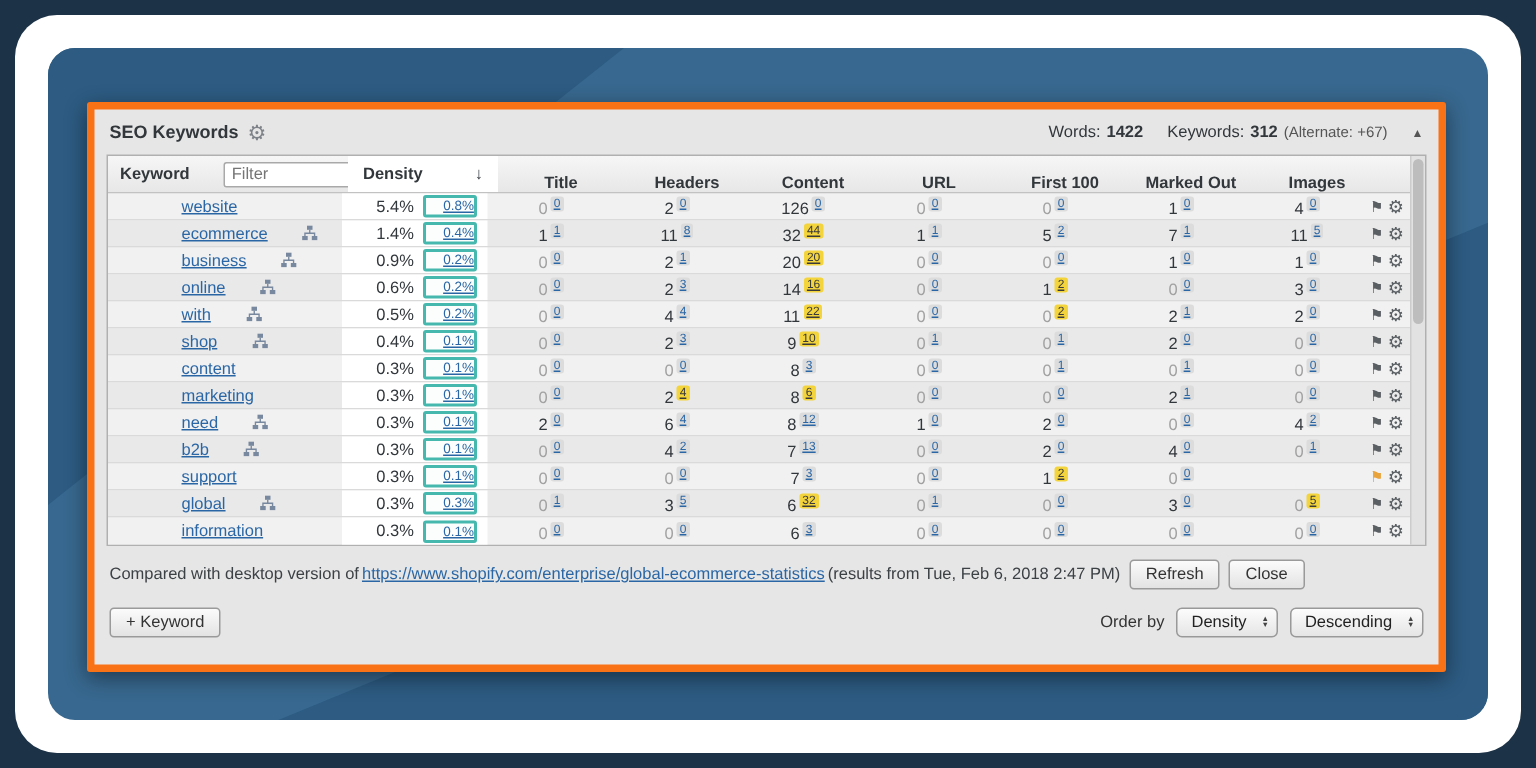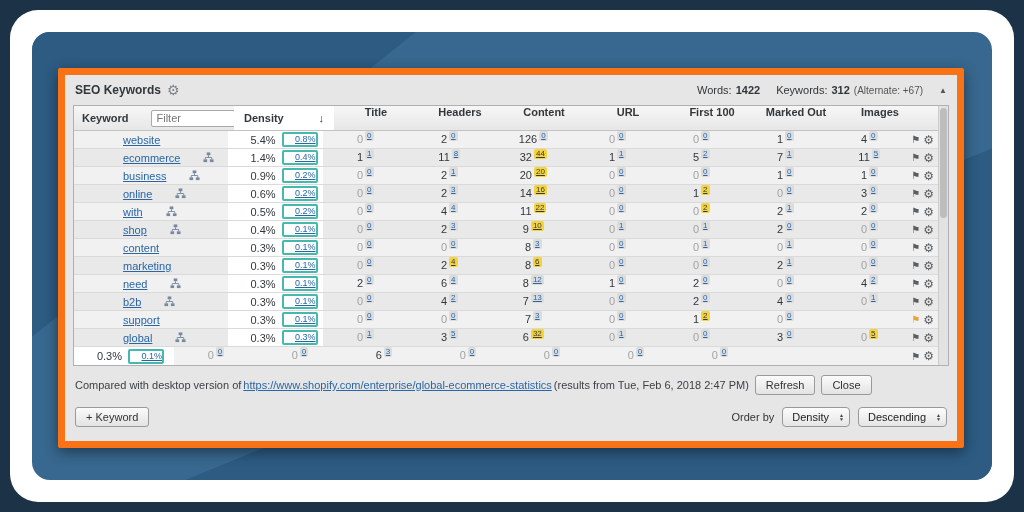--- a/index.html
+++ b/index.html
@@ -10,21 +10,21 @@
     font-family:"Liberation Sans", sans-serif;
   }
   .white-frame { position:absolute; inset:10px; background:#ffffff; border-radius:28px; }
   .blue-bg { position:absolute; inset:22px; border-radius:18px; background:#38688f; overflow:hidden; }
   .shape-a, .shape-b { position:absolute; left:0; top:0; width:100%; height:100%; background:#2d5b82; }
   .shape-a { clip-path: polygon(0 0, 40% 0, 0 68%); }
   .shape-b { clip-path: polygon(100% 26%, 100% 100%, 16% 100%); }
 
   .panel {
     position:absolute; left:58px; top:68px; width:906px; height:380px;
-    background:#e6e6e6; border:7px solid #f97316; border-radius:2px;
+    background:#e6e6e6; border:5px solid #f97316; border-radius:2px;
     box-shadow:0 4px 14px rgba(0,0,0,.45); z-index:5;
   }
   .panel-header { height:30px; display:flex; align-items:center; padding:0 10px; gap:6px; }
   .panel-title { font-weight:bold; font-size:12px; color:#32373c; }
   .title-gear { color:#7e838a; font-size:14px; cursor:pointer; }
   .header-stats { margin-left:auto; display:flex; align-items:center; gap:4px; font-size:11px; color:#32373c; }
   .stat-val { font-weight:bold; }
   .alt-note { font-size:10px; color:#555; }
   .collapse { margin-left:12px; font-size:8px; color:#555; cursor:pointer; }
 
@@ -37,21 +37,21 @@
     background:linear-gradient(#f6f6f6,#e7e7e7);
     border-bottom:1px solid #c2c2c2;
     font-size:11px; font-weight:bold; color:#32373c;
   }
   .row { display:flex; height:18px; align-items:center; border-bottom:1px solid #dadada; font-size:11px; background:#f1f1f1; }
   .row.alt { background:#e9e9e9; }
   .row:last-child { border-bottom:none; }
 
   .c-kw { width:160px; padding-left:8px; display:flex; align-items:center; gap:23px; height:100%; }
   .c-den { width:100px; height:100%; background:#ffffff; display:flex; align-items:center; }
-  .metrics { display:flex; height:100%; align-items:flex-start; }
+  .metrics { display:flex; height:100%; align-items:flex-end; }
   .c-m { width:84px; text-align:center; }
   .c-act { flex:1; display:flex; justify-content:flex-end; align-items:center; gap:3px; padding-right:4px; }
 
   .thead .c-den { justify-content:space-between; padding:0 10px 0 10px; }
   .sort-icon { font-size:11px; color:#32373c; font-weight:bold; cursor:pointer; }
   .filter-input { width:86px; height:17px; font-size:11px; border:1px solid #a9a9a9; border-radius:2px; padding:0 4px; background:#fff; color:#333; font-family:"Liberation Sans", sans-serif; }
 
   .kw { color:#2a66a5; text-decoration:underline; cursor:pointer;margin-left:41px; }
   .tree-icon { flex:0 0 auto; }
 
@@ -463,20 +463,24 @@
             <span class="c-m"><span class="main">3</span><span class="sup">0</span></span>
             <span class="c-m"><span class="main zero">0</span><span class="sup hl">5</span></span>
           </div>
     <div class="c-act">
       <span class="flag">⚑</span>
       <span class="gear">⚙</span>
     </div>
   </div>
 
   <div class="row">
+    <div class="c-kw">
+      <a class="kw">information</a>
+
+    </div>
     <div class="c-den">
       <span class="dval">0.3%</span>
       <span class="dalt">0.1%</span>
     </div>
     <div class="metrics">
             <span class="c-m"><span class="main zero">0</span><span class="sup">0</span></span>
             <span class="c-m"><span class="main zero">0</span><span class="sup">0</span></span>
             <span class="c-m"><span class="main">6</span><span class="sup">3</span></span>
             <span class="c-m"><span class="main zero">0</span><span class="sup">0</span></span>
             <span class="c-m"><span class="main zero">0</span><span class="sup">0</span></span>

